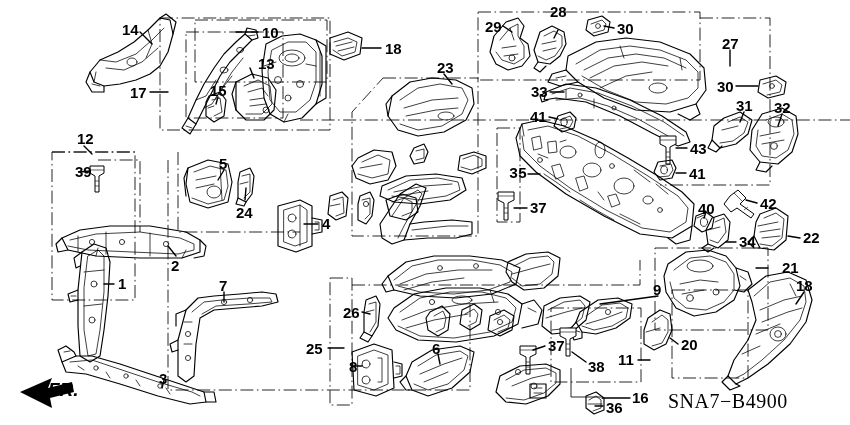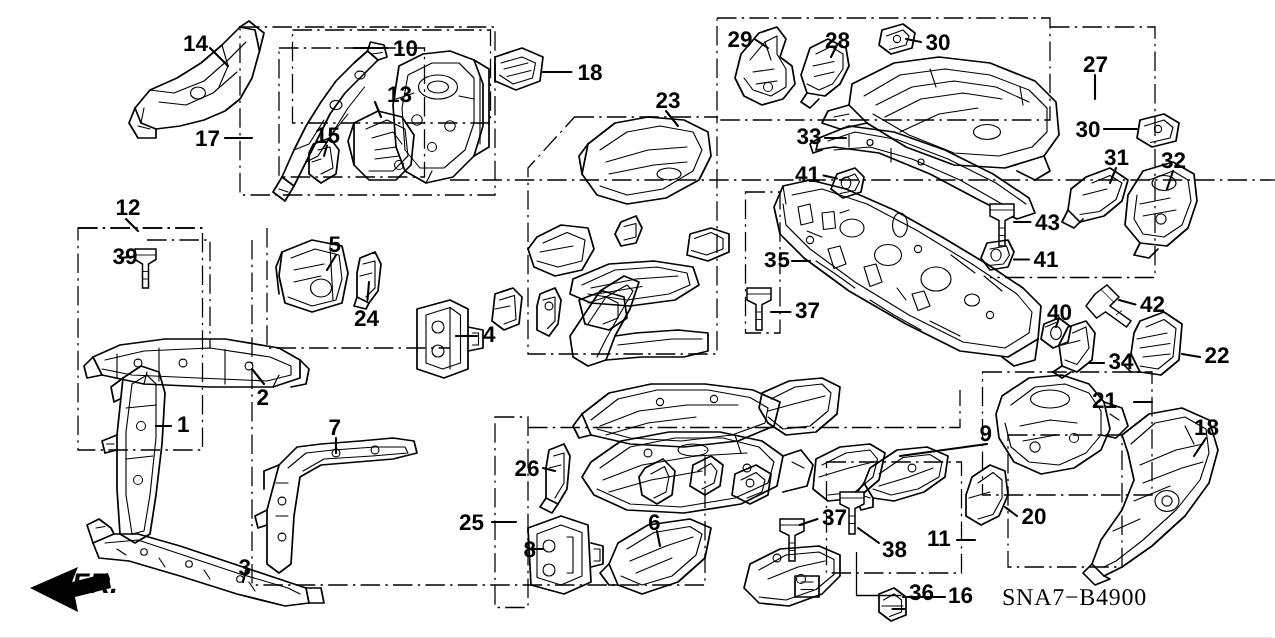--- a/index.html
+++ b/index.html
@@ -15,21 +15,21 @@
     font-weight:bold;
     font-size:15px;
     color:#000;
     line-height:1;
     white-space:nowrap;
     -webkit-user-select:none;user-select:none;
   }
   .code{
     position:absolute;
     font-family:"Liberation Serif", serif;
-    font-size:16px;
+    font-size:20px;
     letter-spacing:.5px;
     color:#000;white-space:nowrap;
   }
   .frtxt{
     position:absolute;
     font-family:"Liberation Sans", sans-serif;
     font-weight:bold;
     font-style:italic;
     font-size:19px;
     color:#000;white-space:nowrap;
@@ -714,43 +714,43 @@
   <span class="lbl" style="left:171px;top:258px;">2</span>
   <span class="lbl" style="left:118px;top:276px;">1</span>
   <span class="lbl" style="left:219px;top:278px;">7</span>
   <span class="lbl" style="left:159px;top:371px;">3</span>
   <span class="lbl" style="left:437px;top:60px;">23</span>
   <span class="lbl" style="left:306px;top:341px;">25</span>
   <span class="lbl" style="left:343px;top:305px;">26</span>
   <span class="lbl" style="left:349px;top:359px;">8</span>
   <span class="lbl" style="left:432px;top:341px;">6</span>
   <span class="lbl" style="left:485px;top:19px;">29</span>
-  <span class="lbl" style="left:550px;top:20px;">28</span>
+  <span class="lbl" style="left:550px;top:4px;">28</span>
   <span class="lbl" style="left:617px;top:21px;">30</span>
   <span class="lbl" style="left:722px;top:36px;">27</span>
   <span class="lbl" style="left:717px;top:79px;">30</span>
   <span class="lbl" style="left:736px;top:98px;">31</span>
   <span class="lbl" style="left:774px;top:100px;">32</span>
   <span class="lbl" style="left:531px;top:84px;">33</span>
   <span class="lbl" style="left:530px;top:109px;">41</span>
   <span class="lbl" style="left:690px;top:141px;">43</span>
   <span class="lbl" style="left:689px;top:166px;">41</span>
   <span class="lbl" style="left:509px;top:167px;font-family:Liberation Mono, monospace;">35</span>
   <span class="lbl" style="left:530px;top:200px;">37</span>
   <span class="lbl" style="left:698px;top:201px;">40</span>
   <span class="lbl" style="left:760px;top:196px;">42</span>
   <span class="lbl" style="left:739px;top:234px;">34</span>
   <span class="lbl" style="left:803px;top:230px;">22</span>
-  <span class="lbl" style="left:728px;top:260px;">21</span>
+  <span class="lbl" style="left:782px;top:260px;">21</span>
   <span class="lbl" style="left:796px;top:278px;">18</span>
   <span class="lbl" style="left:653px;top:282px;">9</span>
   <span class="lbl" style="left:681px;top:337px;text-align:right;">20</span>
   <span class="lbl" style="left:618px;top:352px;">11</span>
   <span class="lbl" style="left:548px;top:338px;">37</span>
   <span class="lbl" style="left:588px;top:359px;">38</span>
-  <span class="lbl" style="left:606px;top:388px;">36</span>
+  <span class="lbl" style="left:606px;top:400px;">36</span>
   <span class="lbl" style="left:632px;top:390px;">16</span>
 
   <span class="frtxt" style="left:48px;top:379px;">FR.</span>
 
   <span class="code" style="left:668px;top:390px;">SNA7−B4900</span>
 
 </div>
 
 </body></html>

